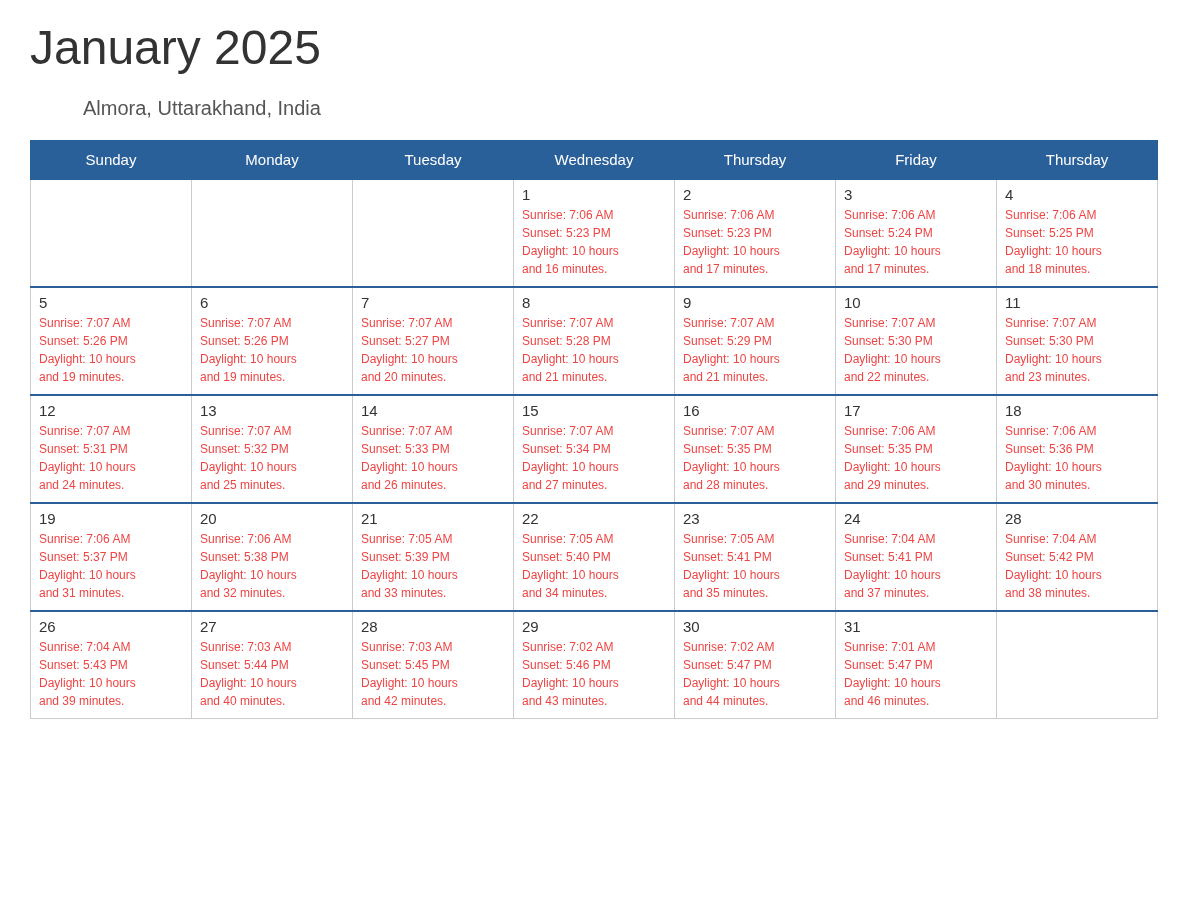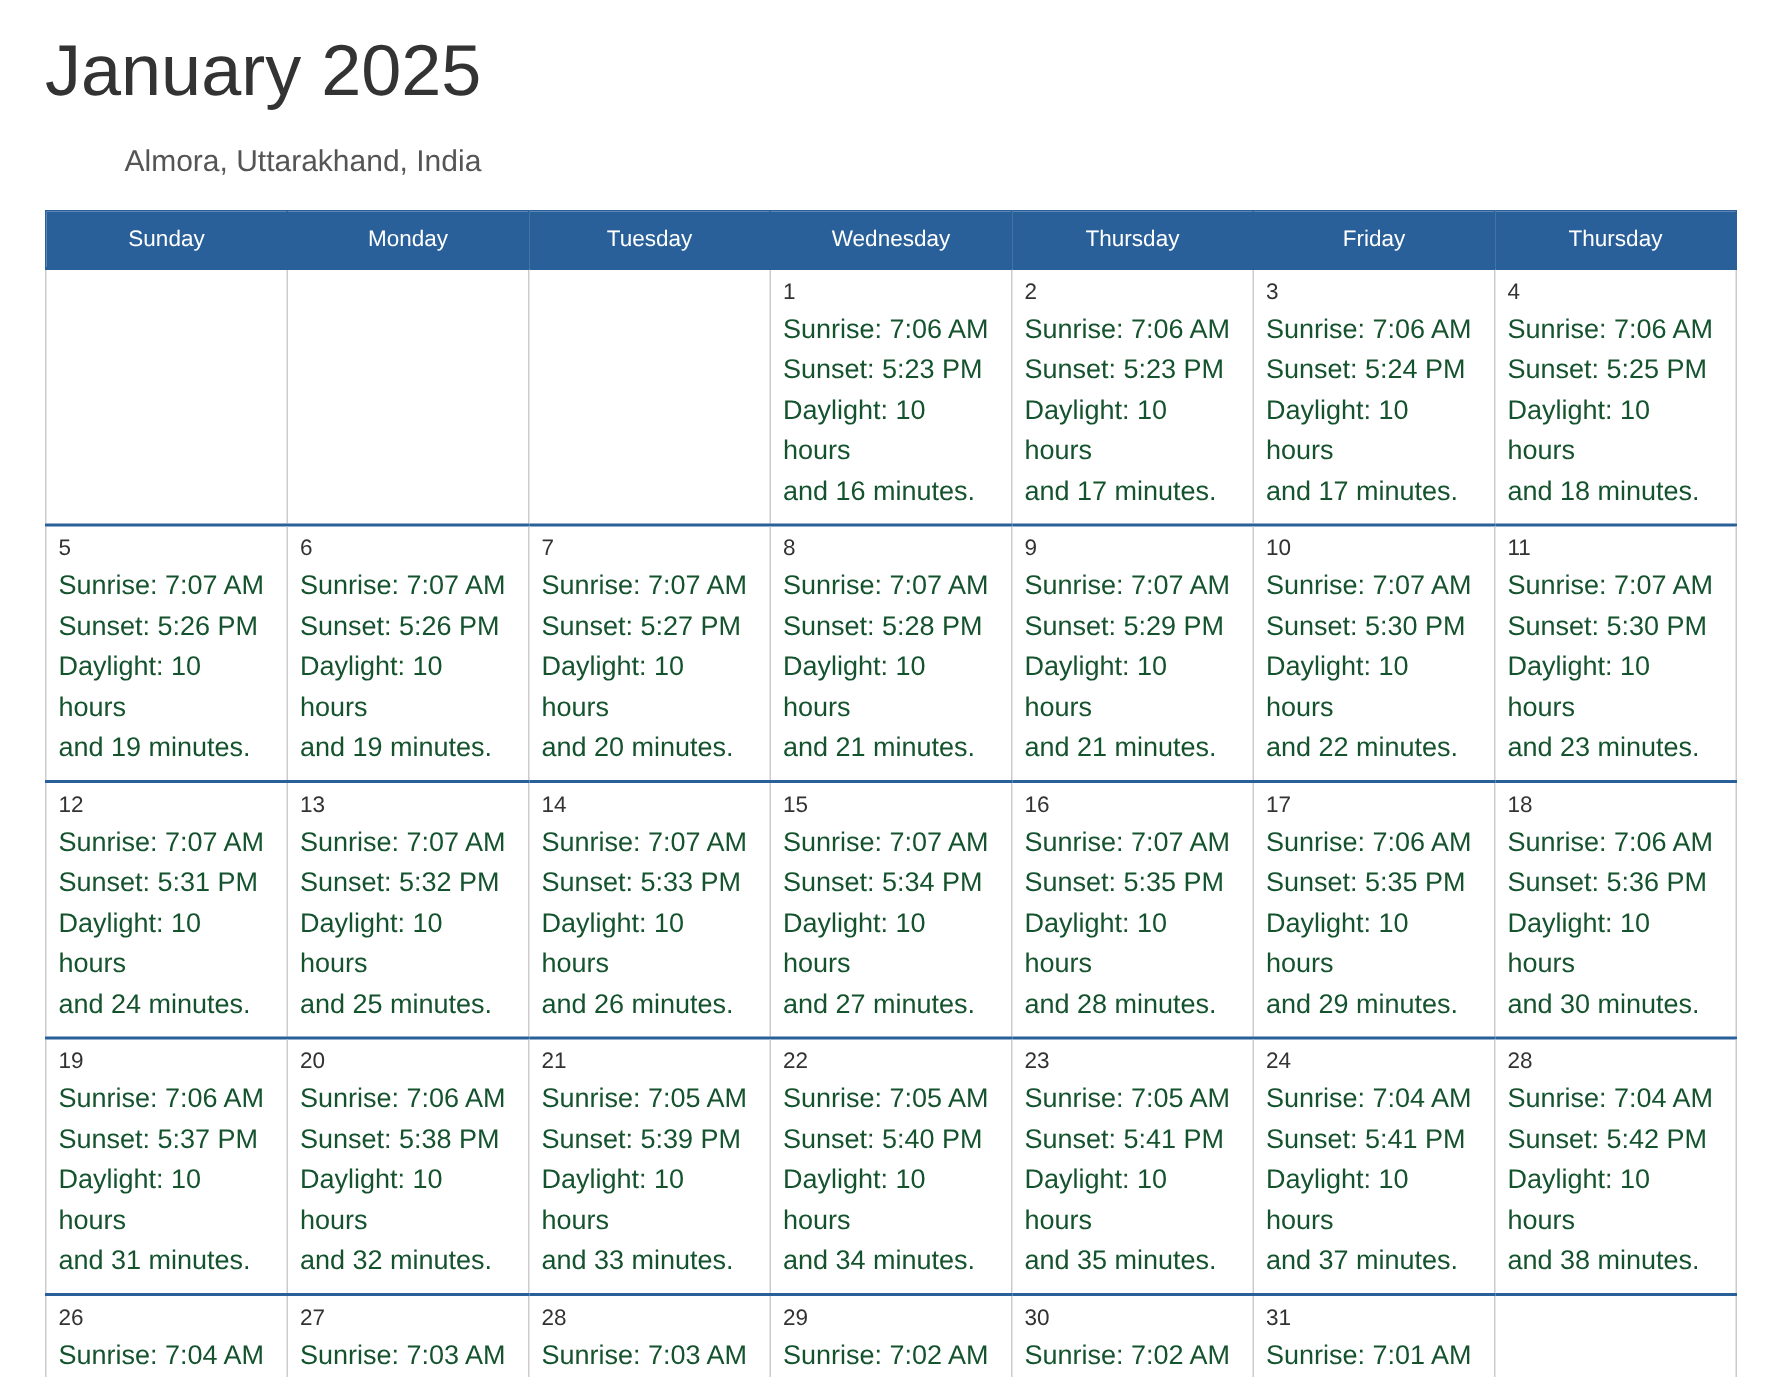--- a/index.html
+++ b/index.html
@@ -81,22 +81,22 @@
       color: #333;
     }
     .day-number {
       font-size: 15px;
       font-weight: normal;
       color: #333;
       display: block;
       margin-bottom: 3px;
     }
     .day-info {
-      color: #14532d;
-      font-size: 18px;
+      color: #ef4444;
+      font-size: 12px;
       line-height: 1.5;
     }
     .empty-cell {
       border-top: 2px solid #2a6099;
       background: #fff;
     }
     
     .logo-row2 {
       display: flex;
       align-items: center;

